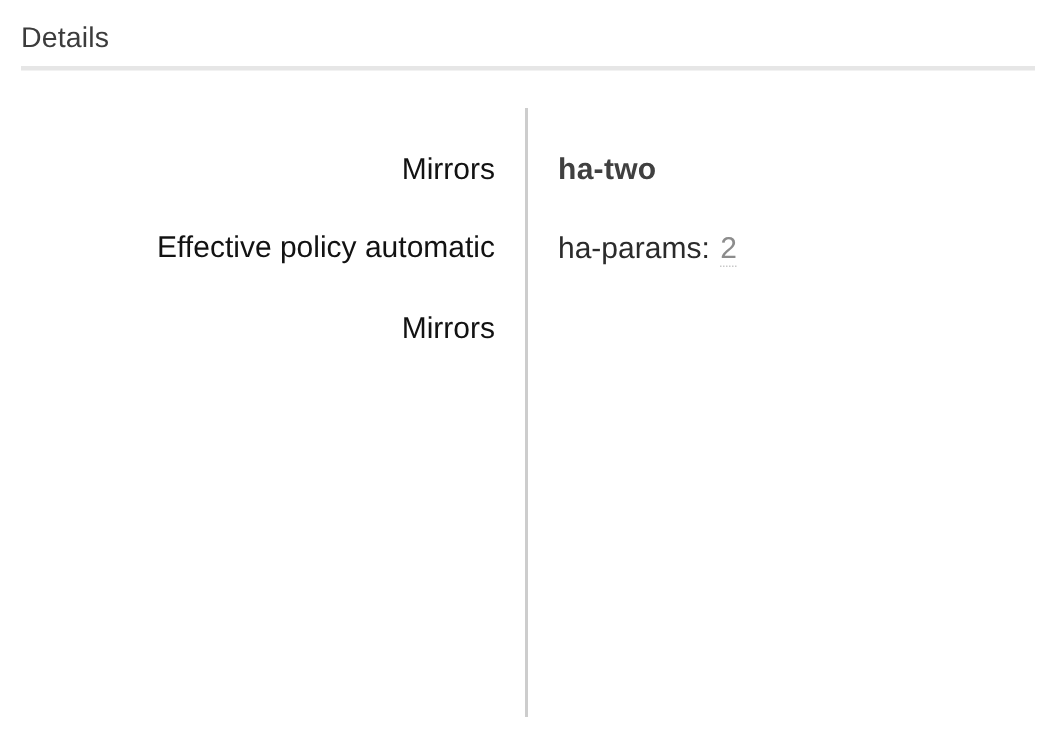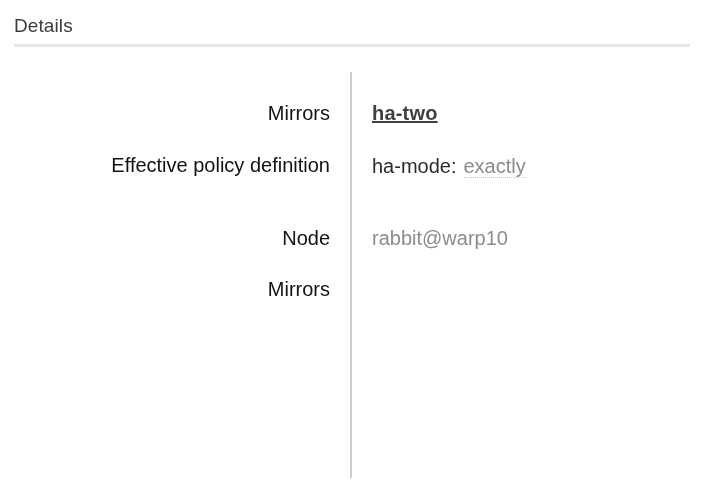--- a/index.html
+++ b/index.html
@@ -127,21 +127,20 @@
     border-bottom: 1px dotted #c9c9c9;
   }
   .v-plain {
     color: #8c8c8c;
   }
   .policy-name {
     font-weight: bold;
     color: #404040;
     font-size: 20px;
     letter-spacing: 0.2px;
-    text-decoration: underline;
   }
   .empty-value {
     display: block;
     min-height: 1px;
   }
 </style>
 </head>
 <body>
 
 <div class="panel">
@@ -158,41 +157,35 @@
 
       <tr class="row-policy">
         <td class="cell-label">Mirrors</td>
         <td class="cell-value">
           <span class="policy-name">ha-two</span>
         </td>
       </tr>
 
 
       <tr class="row-effective">
-        <td class="cell-label">Effective policy definition</td>
+        <td class="cell-label">Effective policy automatic</td>
         <td class="cell-value">
           <table class="arg-table">
             <tbody>
               <tr>
-                <td class="arg-key k">ha-mode:</td>
+                <td class="arg-key k">ha-params:</td>
                 <td class="arg-val">
-                  <span class="v">exactly</span>
+                  <span class="v">2</span>
                 </td>
               </tr>
             </tbody>
           </table>
         </td>
       </tr>
 
-      <tr class="row-node">
-        <td class="cell-label">Node</td>
-        <td class="cell-value">
-          <span class="v-plain">rabbit@warp10</span>
-        </td>
-      </tr>
 
       <tr class="row-mirrors">
         <td class="cell-label">Mirrors</td>
         <td class="cell-value">
           <span class="empty-value"></span>
         </td>
       </tr>
     </tbody>
   </table>
 

